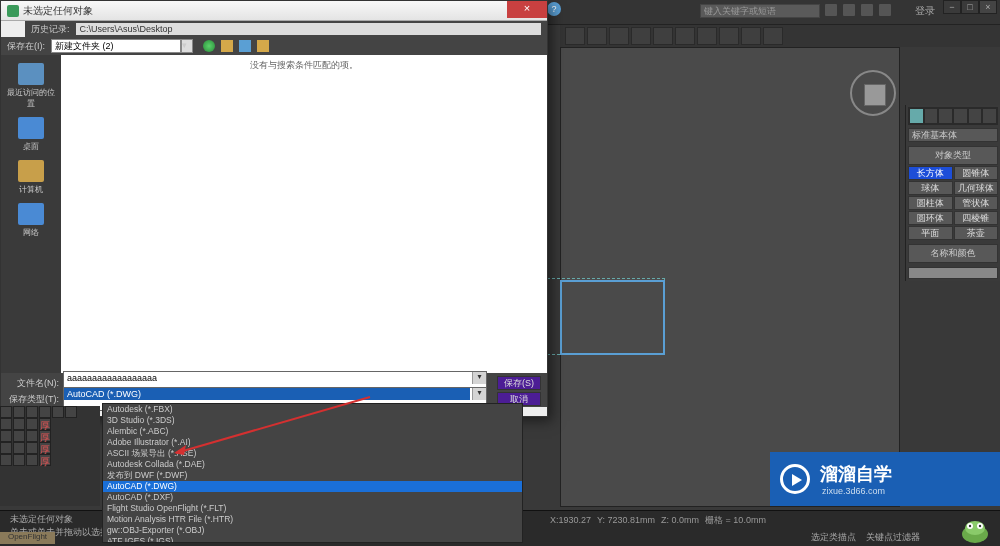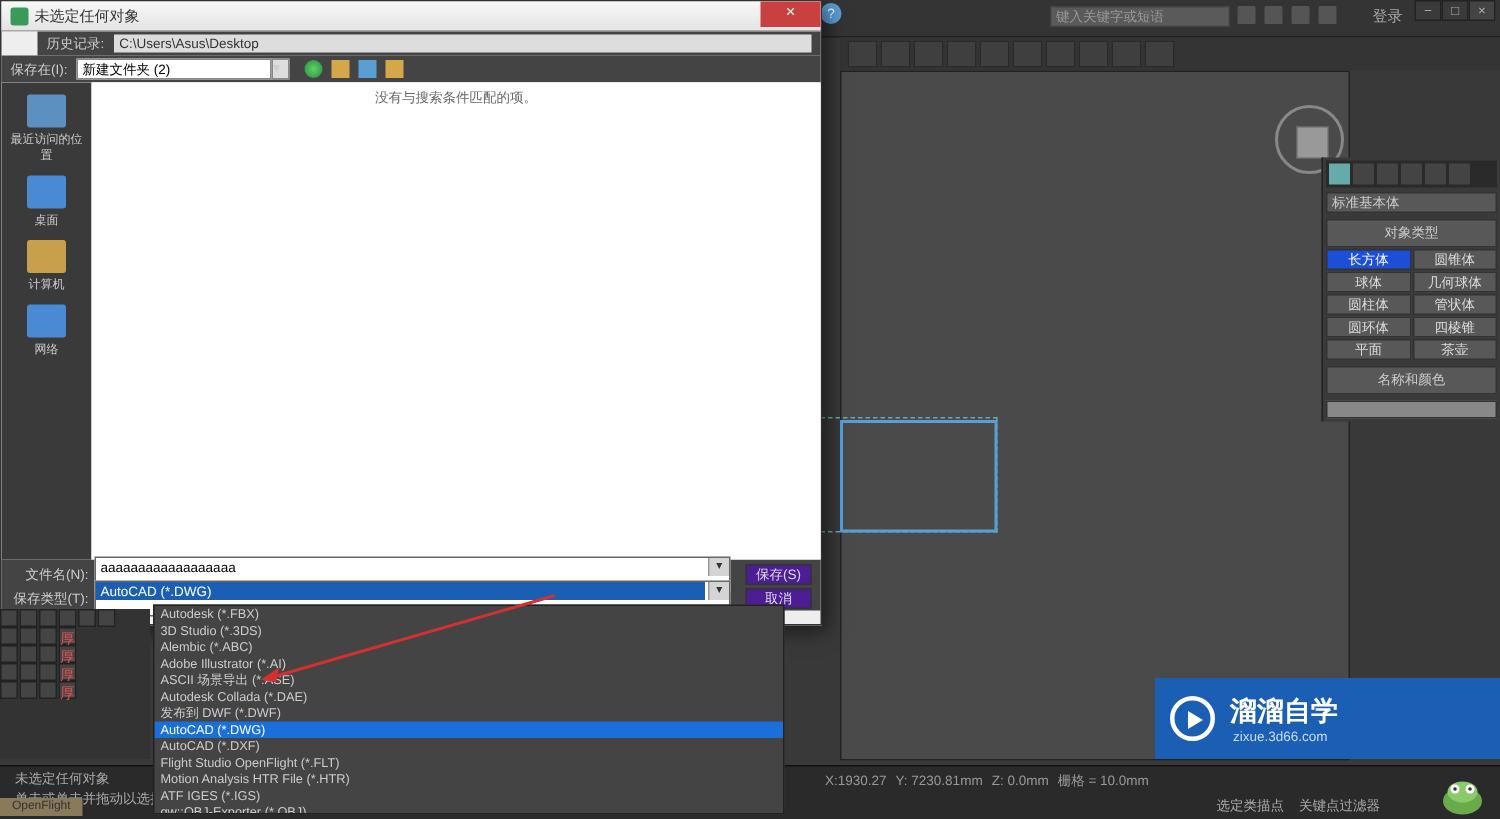--- a/index.html
+++ b/index.html
@@ -21,21 +21,21 @@
 
 
 .viewport { position: absolute; top: 47px; left: 560px; width: 340px; height: 460px; background: #4a4a4a; border: 1px solid #222; }
 .viewcube { position: absolute; top: 70px; left: 850px; width: 50px; height: 50px; }
 .vc-circle { width: 46px; height: 46px; border: 2px solid #888; border-radius: 50%; position: relative; }
 .vc-inner { width: 22px; height: 22px; background: #999; position: absolute; top: 12px; left: 12px; border: 1px solid #666; }
 .blue-box { position: absolute; top: 280px; left: 560px; width: 105px; height: 75px; border: 2px solid #5a9fd4; background: transparent; }
 .blue-dashbox { position:absolute; top:278px; left:497px; width:168px; height:77px; border:1px dashed #6aa; }
 
 
-.cmd-panel { position: absolute; top: 105px; right: 0; width: 119px; background: #3a3a3a; border-left: 1px solid #222; padding: 2px; }
+.cmd-panel { position: absolute; top: 105px; right: 0; width: 95px; background: #3a3a3a; border-left: 1px solid #222; padding: 2px; }
 .cmd-tabs { display: flex; gap: 2px; background: #2a2a2a; padding: 2px; }
 .cmd-tab { width: 14px; height: 14px; background: #444; }
 .cmd-drop { margin-top: 3px; width: 100%; height: 14px; background: #585858; border: 1px solid #333; font-size: 9px; padding: 0 3px; line-height: 12px; }
 .cmd-header { background: #4a4a4a; text-align: center; font-size: 9px; padding: 2px; margin-top: 4px; border: 1px solid #333; }
 .cmd-header.roll { background: #585858; }
 .cmd-grid { display: grid; grid-template-columns: 1fr 1fr; gap: 1px; margin-top: 1px; }
 .cmd-btn { height: 14px; background: #585858; border: 1px solid #333; font-size: 9px; text-align: center; line-height: 12px; color: #ddd; }
 .cmd-btn.active { background: #1d4ed8; color: #fff; }
 .cmd-swatch { margin-top: 4px; height: 12px; background: #888; border: 1px solid #333; }
 
@@ -297,22 +297,22 @@
     <div class="dd-item">3D Studio (*.3DS)</div>
     <div class="dd-item">Alembic (*.ABC)</div>
     <div class="dd-item">Adobe Illustrator (*.AI)</div>
     <div class="dd-item">ASCII 场景导出 (*.ASE)</div>
     <div class="dd-item">Autodesk Collada (*.DAE)</div>
     <div class="dd-item">发布到 DWF (*.DWF)</div>
     <div class="dd-item hl">AutoCAD (*.DWG)</div>
     <div class="dd-item">AutoCAD (*.DXF)</div>
     <div class="dd-item">Flight Studio OpenFlight (*.FLT)</div>
     <div class="dd-item">Motion Analysis HTR File (*.HTR)</div>
+    <div class="dd-item">gw::OBJ-Exporter (*.OBJ)</div>
     <div class="dd-item">ATF IGES (*.IGS)</div>
-    <div class="dd-item">gw::OBJ-Exporter (*.OBJ)</div>
   </div>
 
 <svg class="red-arrow" viewBox="0 0 200 60">
   <line x1="198" y1="2" x2="4" y2="58" stroke="#d43030" stroke-width="2"></line>
   <polygon points="2,58 14,50 12,60" fill="#d43030"></polygon>
 </svg>
 
 <div class="watermark">
   <div class="wm-play"></div>
   <div>

